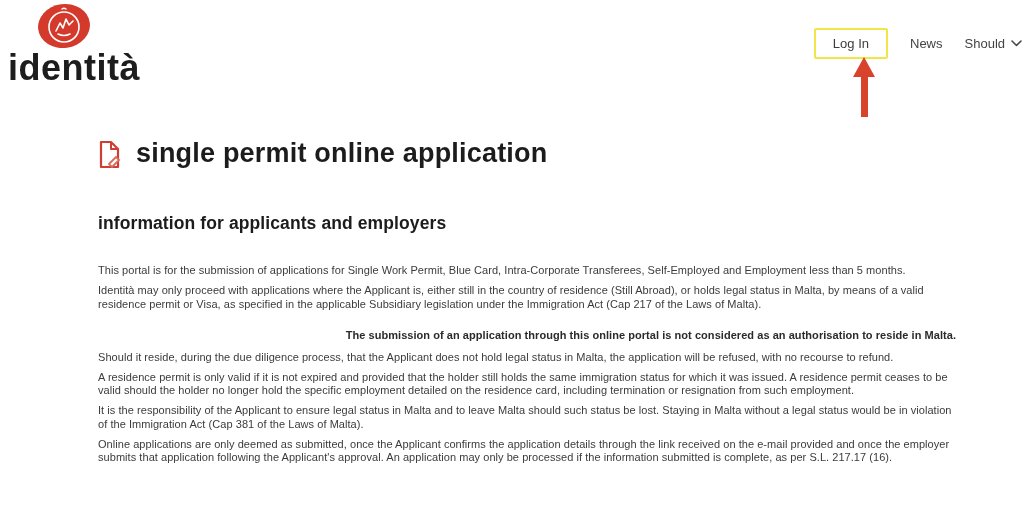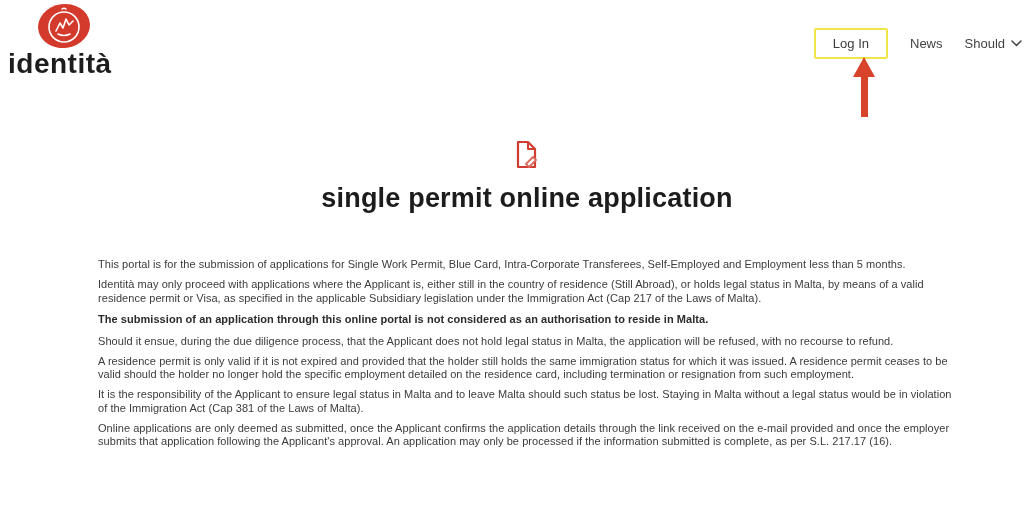--- a/index.html
+++ b/index.html
@@ -21,21 +21,21 @@
     position: absolute;
     top: 3px; left: 8px;
     width: 110px;
   }
   .brand-seal {
     display: block;
     margin-left: 28px;
     width: 56px; height: 46px;
   }
   .brand-wordmark {
-    font-size: 28px;
+    font-size: 36px;
     font-weight: 700;
     letter-spacing: 0.5px;
     color: #1d1d1d;
     line-height: 1;
     margin-top: 1px;
   }
 
   .nav {
     position: absolute;
     top: 28px; right: 2px;
@@ -87,21 +87,20 @@
   .content {
     position: absolute;
     left: 98px; top: 138px;
     width: 858px;
   }
   .page-title-row {
     display: flex;
     align-items: center;
     gap: 14px;
     margin-bottom: 44px;
-    flex-direction: column;
   }
   .doc-icon { width: 24px; height: 29px; flex: 0 0 auto; margin-top: 2px; }
   .page-title {
     font-size: 27px;
     font-weight: 700;
     color: #1c1c1c;
     letter-spacing: 0.2px;
   }
   .section-subtitle {
     font-size: 17.5px;
@@ -113,22 +112,23 @@
   .paragraphs p {
     font-size: 11px;
     line-height: 13.5px;
     color: #3b3b3b;
     margin-bottom: 6.5px;
     letter-spacing: 0.05px;
   }
   .paragraphs p.bold {
     font-weight: 700;
     color: #2b2b2b;
-    margin-top: 8px;
+    margin-top: 18px;
     margin-bottom: 8px;
+    text-align: right;
   }
 </style>
 </head>
 <body>
 
 <div class="header">
 
   <div class="brand">
     <svg class="brand-seal" viewBox="0 0 56 46">
       <ellipse cx="28" cy="23" rx="26" ry="22" fill="#d43a2b" transform="rotate(-8 28 23)"></ellipse>
@@ -161,24 +161,25 @@
 
   <div class="page-title-row">
     <svg class="doc-icon" viewBox="0 0 24 29">
       <path d="M3 2 H13 L20 9 V27 H3 Z" fill="none" stroke="#cf3e31" stroke-width="2.2" stroke-linejoin="round"></path>
       <path d="M13 2 L13 9 L20 9" fill="none" stroke="#cf3e31" stroke-width="2" stroke-linejoin="round"></path>
       <path d="M11 24 L18 17 L21 20 L14 27 Z" fill="#ffffff" stroke="#d96a5c" stroke-width="1.8" stroke-linejoin="round"></path>
     </svg>
     <h1 class="page-title">single permit online application</h1>
   </div>
 
+  <h2 class="section-subtitle">information for applicants and employers</h2>
 
   <div class="paragraphs">
     <p>This portal is for the submission of applications for Single Work Permit, Blue Card, Intra-Corporate Transferees, Self-Employed and Employment less than 5 months.</p>
     <p>Identità may only proceed with applications where the Applicant is, either still in the country of residence (Still Abroad), or holds legal status in Malta, by means of a valid residence permit or Visa, as specified in the applicable Subsidiary legislation under the Immigration Act (Cap 217 of the Laws of Malta).</p>
     <p class="bold">The submission of an application through this online portal is not considered as an authorisation to reside in Malta.</p>
-    <p>Should it ensue, during the due diligence process, that the Applicant does not hold legal status in Malta, the application will be refused, with no recourse to refund.</p>
+    <p>Should it reside, during the due diligence process, that the Applicant does not hold legal status in Malta, the application will be refused, with no recourse to refund.</p>
     <p>A residence permit is only valid if it is not expired and provided that the holder still holds the same immigration status for which it was issued. A residence permit ceases to be valid should the holder no longer hold the specific employment detailed on the residence card, including termination or resignation from such employment.</p>
     <p>It is the responsibility of the Applicant to ensure legal status in Malta and to leave Malta should such status be lost. Staying in Malta without a legal status would be in violation of the Immigration Act (Cap 381 of the Laws of Malta).</p>
     <p>Online applications are only deemed as submitted, once the Applicant confirms the application details through the link received on the e-mail provided and once the employer submits that application following the Applicant's approval. An application may only be processed if the information submitted is complete, as per S.L. 217.17 (16).</p>
   </div>
 
 </div>
 
 </body></html>

